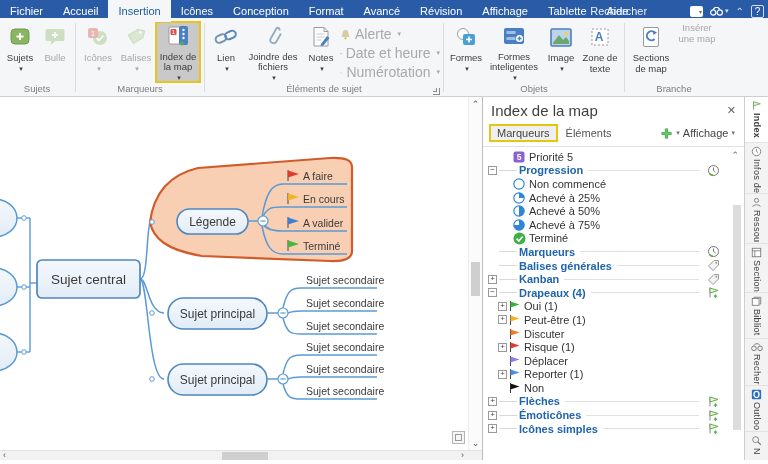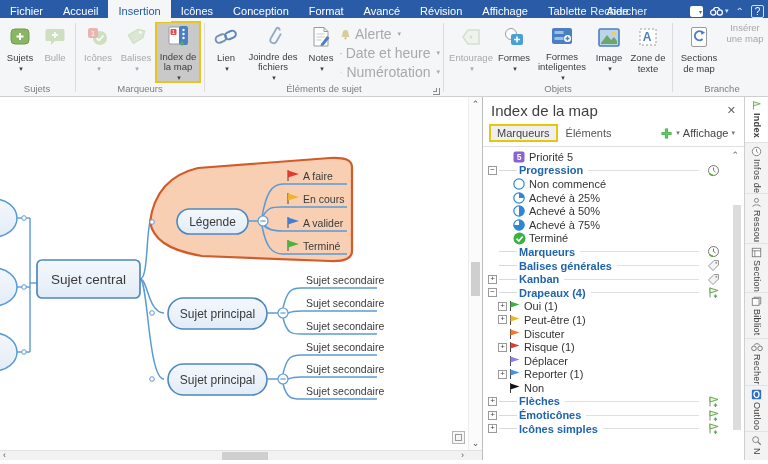--- a/index.html
+++ b/index.html
@@ -241,29 +241,20 @@
         </div>
       </div>
     </div>
     <div class="rlabel"><span>Éléments de sujet</span><span class="launcher"></span></div>
   </div>
 
   <div class="rsep"></div>
 
   <div class="rgroup">
     <div class="rbody">
-      <div class="bbtn dis caret" style="width:48px">
-        <span class="bicon">
-          <svg width="20" height="18" viewBox="0 0 20 18">
-              <path d="M2 9 L7 2 h11 v14 H7z" fill="#e8f0e2" stroke="#a9c59c" stroke-width="1.5"></path>
-              <circle cx="10" cy="9" r="1.5" fill="#a9c59c"></circle>
-            </svg>
-        </span>
-        <span class="blabel">Entourage</span>
-      </div>
       <div class="bbtn caret" style="width:38px">
         <span class="bicon">
           <svg width="22" height="20" viewBox="0 0 22 20">
               <circle cx="8" cy="7" r="5.5" fill="#fff" stroke="#9a9a9a"></circle>
               <rect x="8" y="7" width="12" height="11" rx="2" fill="#4a9fd4"></rect>
               <path d="M14 9.5v6M11 12.5h6" stroke="#fff" stroke-width="1.6"></path>
             </svg>
         </span>
         <span class="blabel">Formes</span>
       </div>

